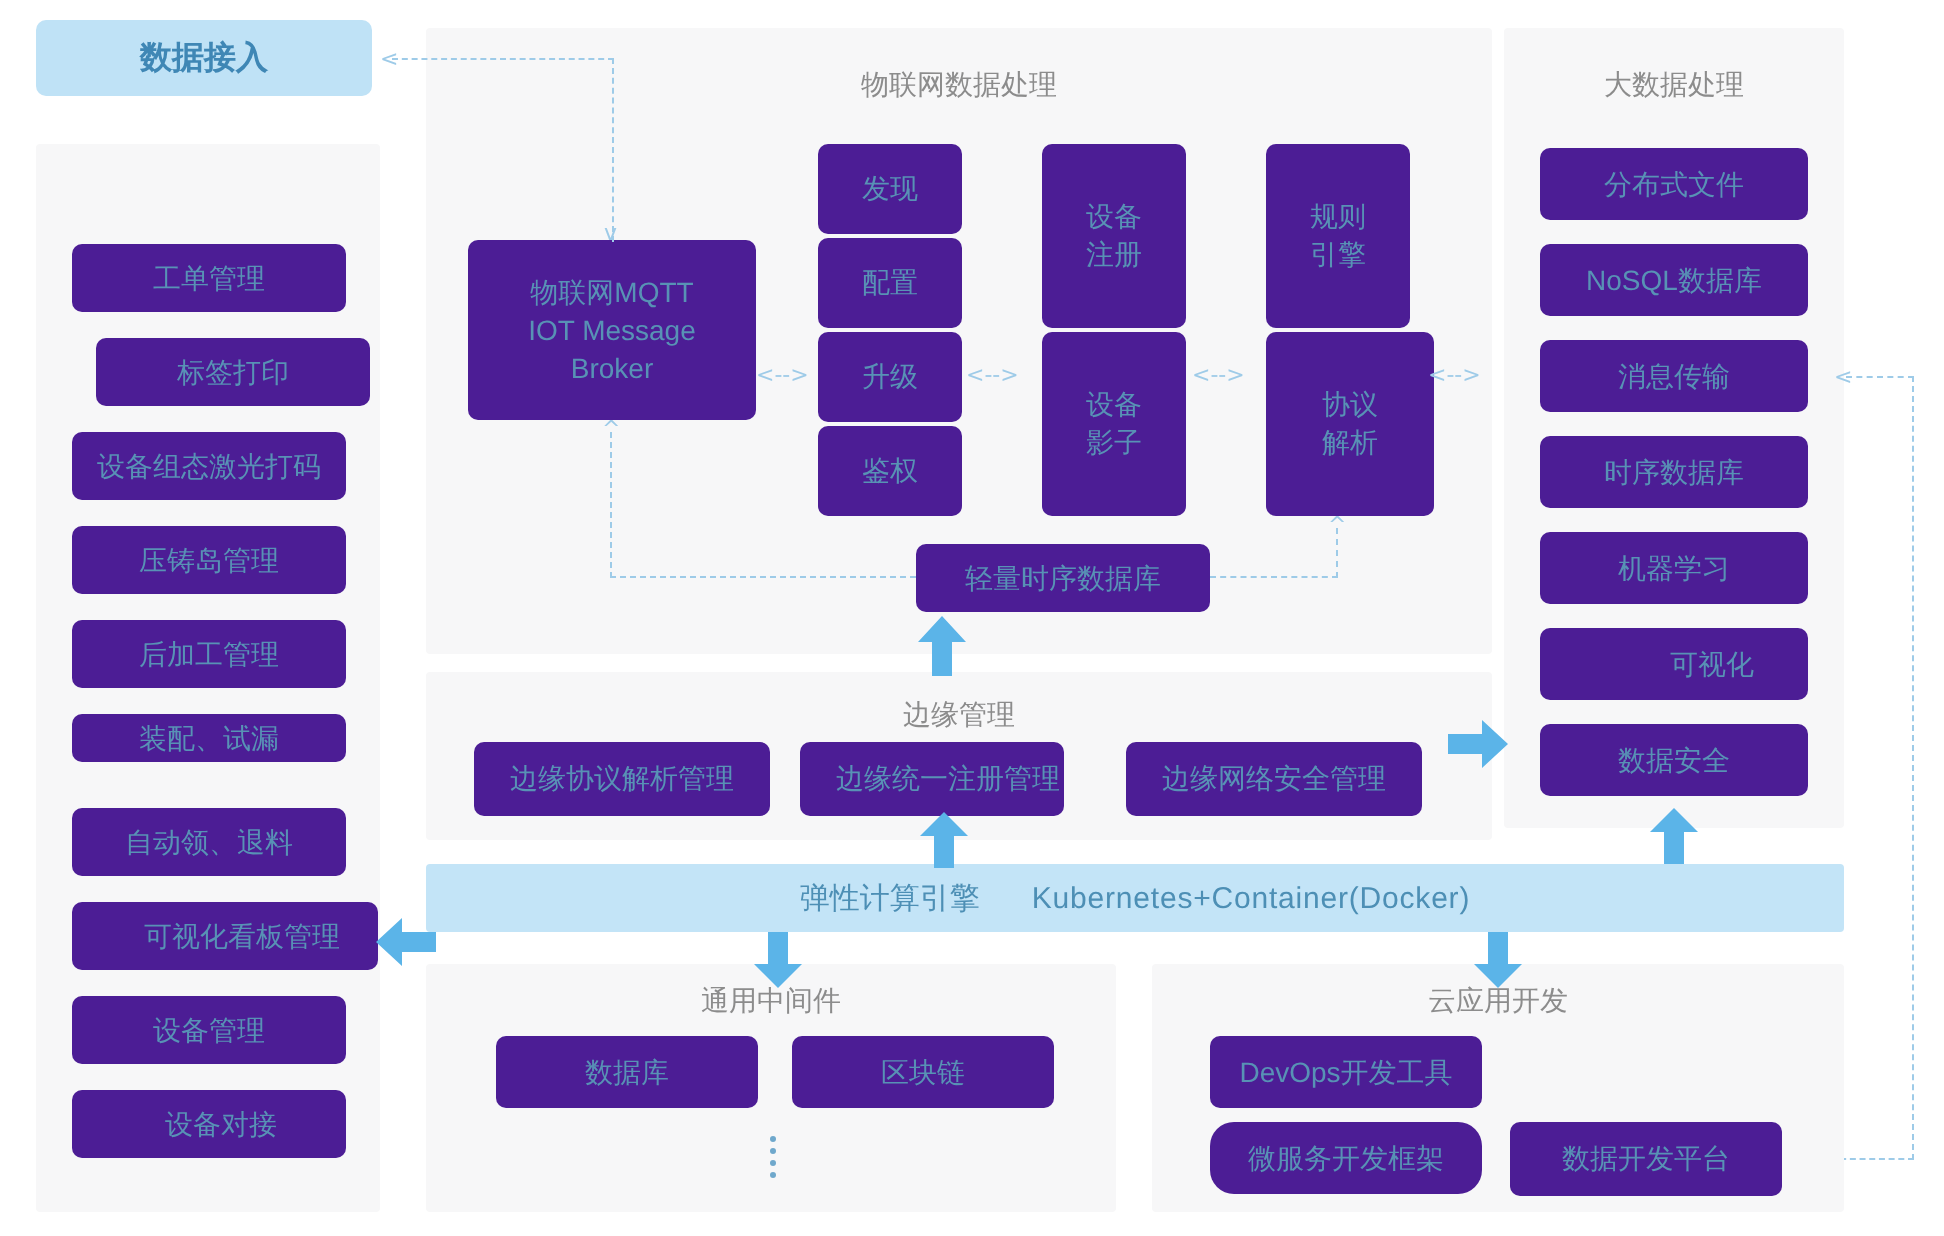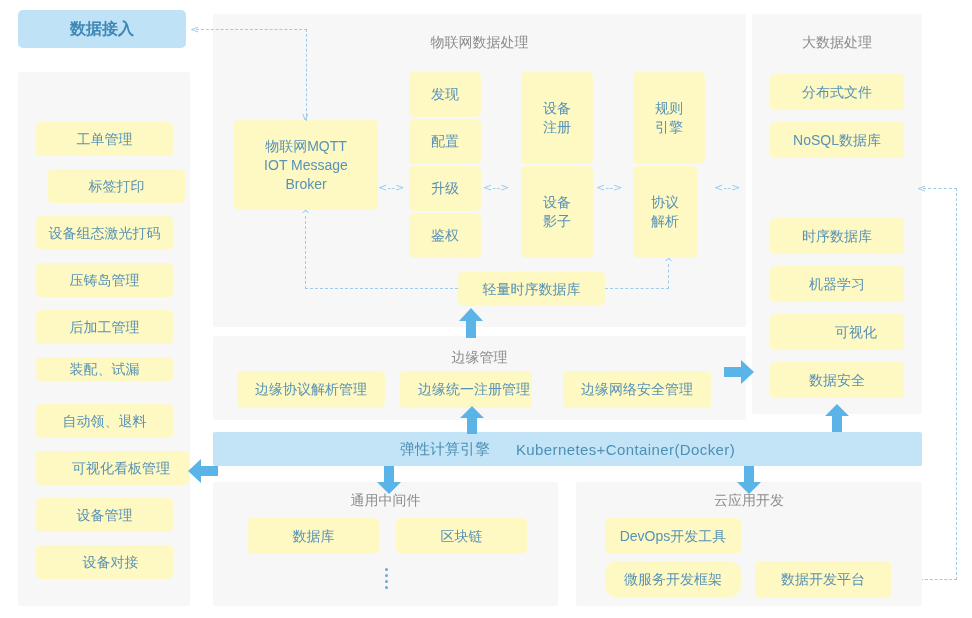--- a/index.html
+++ b/index.html
@@ -11,21 +11,21 @@
     overflow:hidden;
   }
   #root{position:relative;width:972px;height:618px;}
 
   .panel{position:absolute;background:#f7f7f8;border-radius:2px;}
   .sec-title{
     position:absolute;width:100%;text-align:center;
     color:#8c8c8c;font-size:14px;line-height:18px;
   }
   .card{
-    position:absolute;background:#fef9c3;border-radius:5px;
+    position:absolute;background:#4c1d95;border-radius:5px;
     color:#5892b5;font-size:14px;
     display:flex;align-items:center;justify-content:center;
     text-align:center;line-height:19px;
     box-sizing:border-box;
   }
   .card.multiline{white-space:pre-line;}
   .hdr-card{
     position:absolute;background:#bfe2f6;border-radius:5px;
     color:#3f87b5;font-size:16px;font-weight:bold;
     display:flex;align-items:center;justify-content:center;
@@ -85,21 +85,21 @@
   <div class="card" style="left:409px;top:119px;width:72px;height:45px;">配置</div>
   <div class="card" style="left:409px;top:166px;width:72px;height:45px;">升级</div>
   <div class="card" style="left:409px;top:213px;width:72px;height:45px;">鉴权</div>
 
   <div class="card multiline" style="left:521px;top:72px;width:72px;height:92px;">设备
 注册</div>
   <div class="card multiline" style="left:521px;top:166px;width:72px;height:92px;">设备
 影子</div>
   <div class="card multiline" style="left:633px;top:72px;width:72px;height:92px;">规则
 引擎</div>
-  <div class="card multiline" style="left:633px;top:166px;width:64px;height:92px;">协议
+  <div class="card multiline" style="left:633px;top:166px;width:84px;height:92px;">协议
 解析</div>
 
   <div class="card" style="left:458px;top:272px;width:147px;height:34px;">轻量时序数据库</div>
 
   <div class="chev" style="left:378px;top:182px;">&lt;--&gt;</div>
   <div class="chev" style="left:483px;top:182px;">&lt;--&gt;</div>
   <div class="chev" style="left:596px;top:182px;">&lt;--&gt;</div>
   <div class="chev" style="left:714px;top:182px;">&lt;--&gt;</div>
 
   <div class="dsh-h" style="left:305px;top:288px;width:153px;"></div>
@@ -113,20 +113,21 @@
   <div class="dsh-v" style="left:306px;top:29px;height:92px;"></div>
   <div class="dsh-h" style="left:196px;top:29px;width:111px;"></div>
   <div class="chev" style="left:190px;top:24px;">&lt;</div>
   <div class="chev" style="left:302px;top:111px;">v</div>
 
   <div class="panel" style="left:752px;top:14px;width:170px;height:400px;"></div>
   <div class="sec-title" style="left:752px;top:33px;width:170px;">大数据处理</div>
 
   <div class="card" style="left:770px;top:74px;width:134px;height:36px;">分布式文件</div>
   <div class="card" style="left:770px;top:122px;width:134px;height:36px;">NoSQL数据库</div>
+  <div class="card" style="left:770px;top:170px;width:134px;height:36px;">消息传输</div>
   <div class="card" style="left:770px;top:218px;width:134px;height:36px;">时序数据库</div>
   <div class="card" style="left:770px;top:266px;width:134px;height:36px;">机器学习</div>
   <div class="card" style="left:770px;top:314px;width:134px;height:36px;padding-left:38px;">可视化</div>
   <div class="card" style="left:770px;top:362px;width:134px;height:36px;">数据安全</div>
 
   <div class="dsh-v" style="left:956px;top:188px;height:392px;"></div>
   <div class="dsh-h" style="left:923px;top:188px;width:34px;"></div>
   <div class="chev" style="left:917px;top:183px;">&lt;</div>
   <div class="dsh-h" style="left:891px;top:579px;width:66px;"></div>
   <div class="chev" style="left:885px;top:574px;">&lt;</div>

